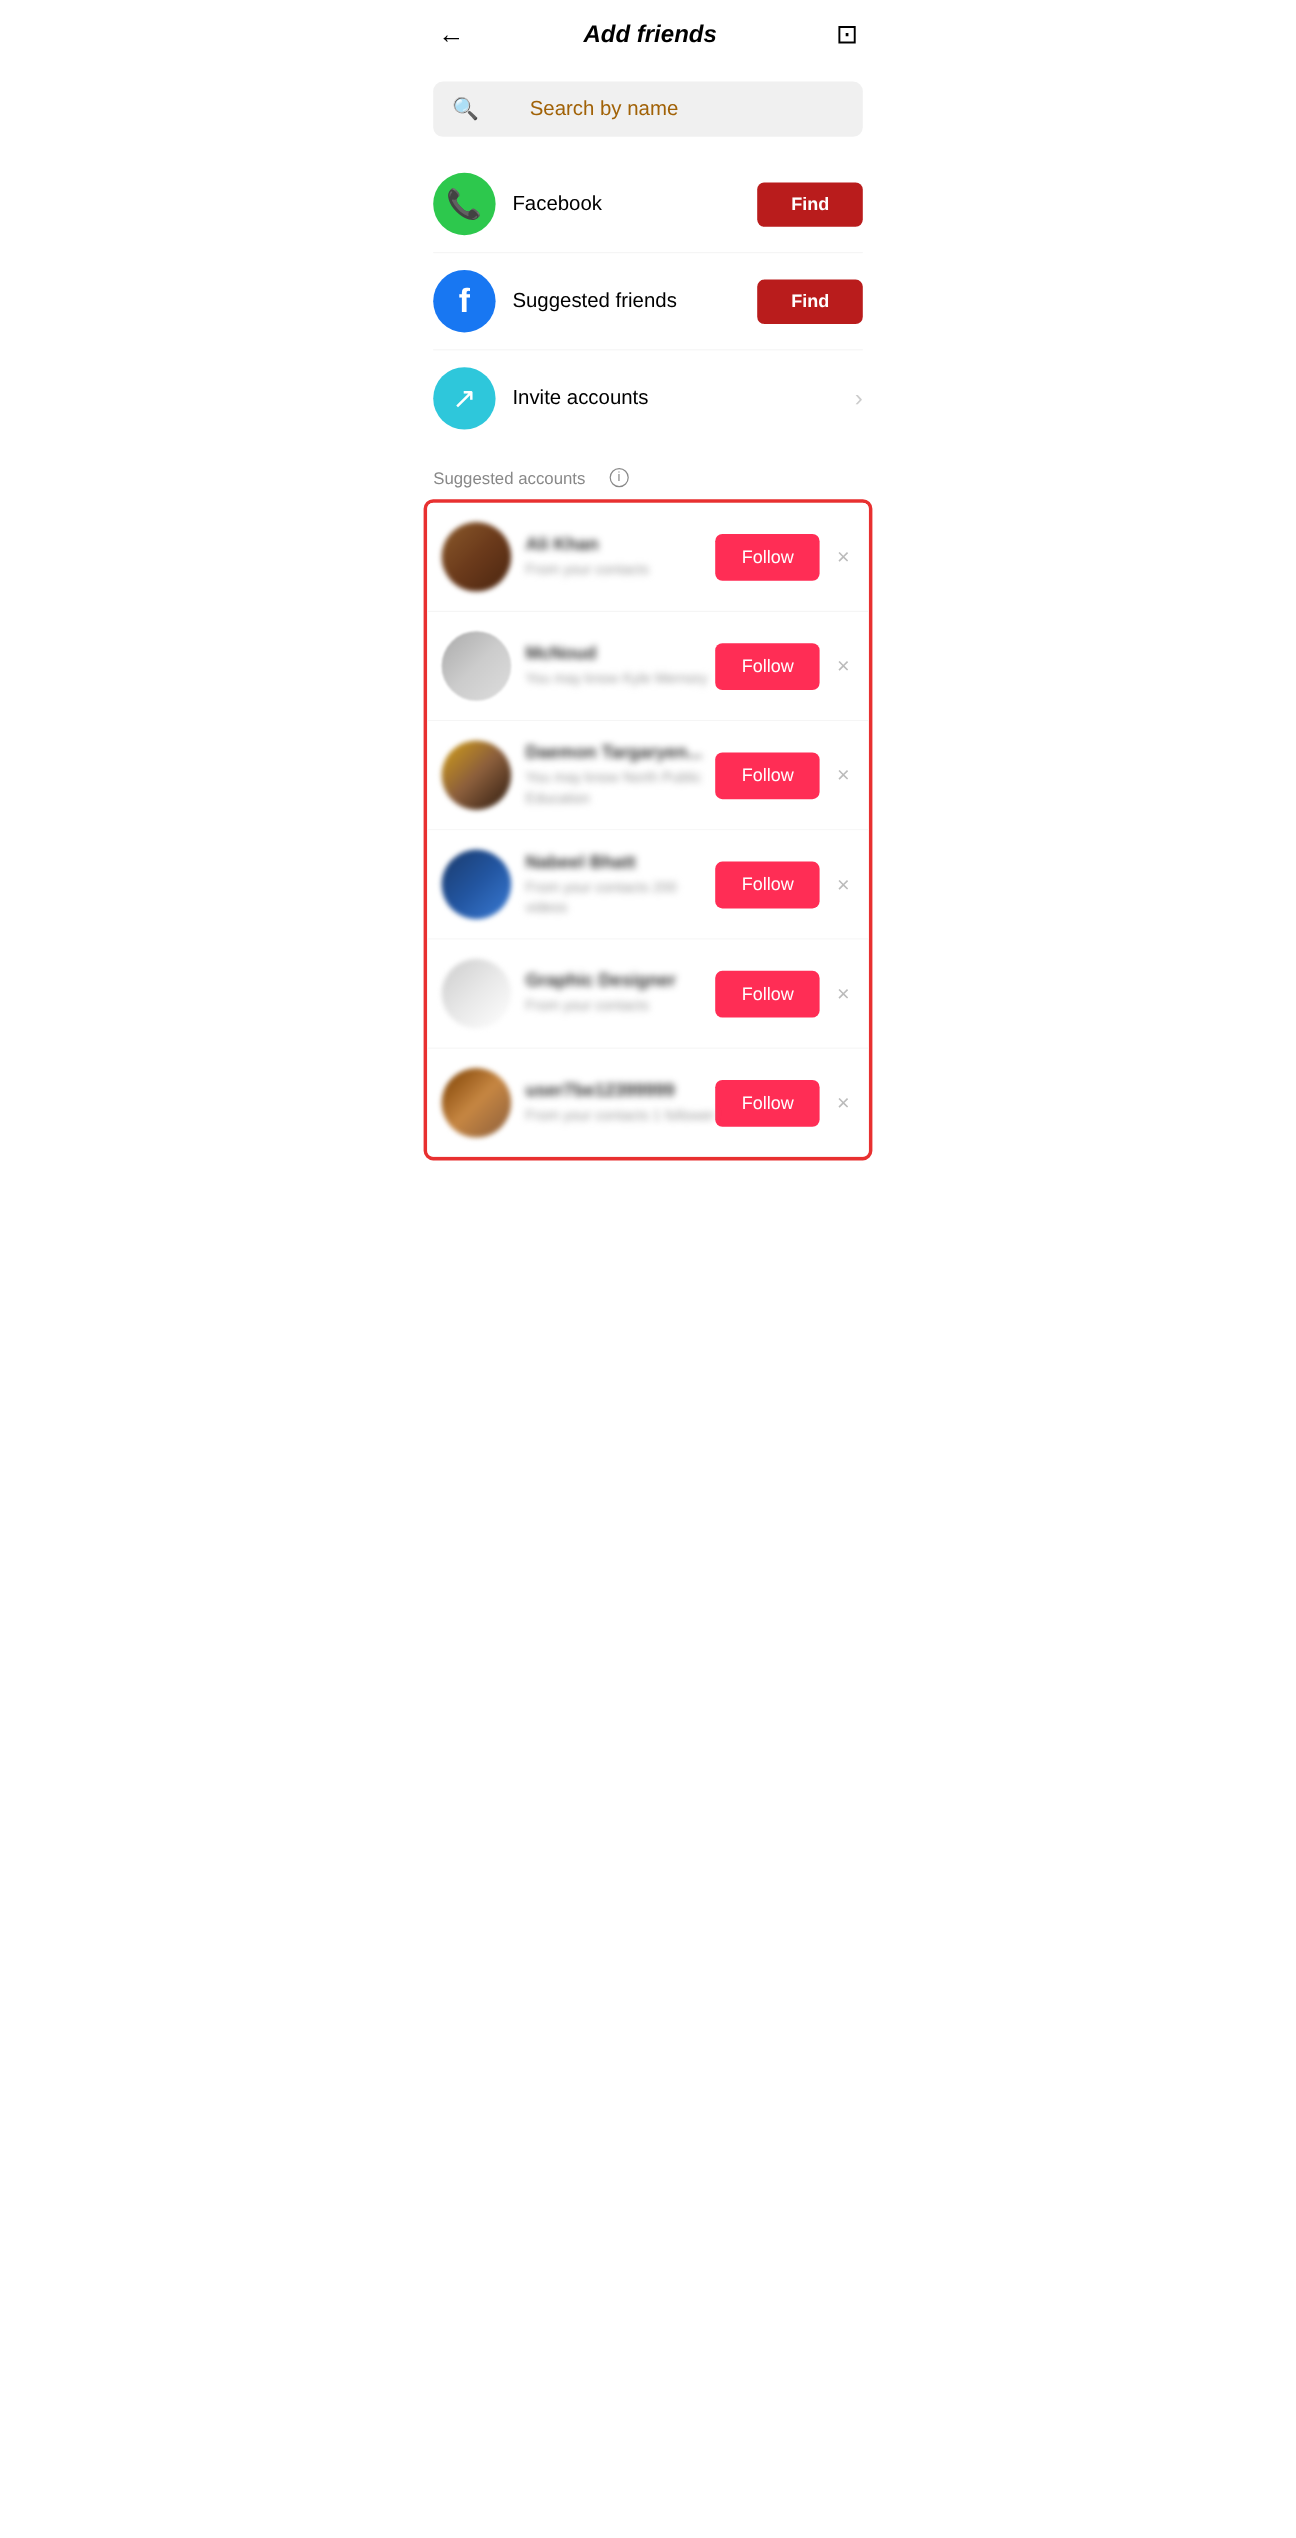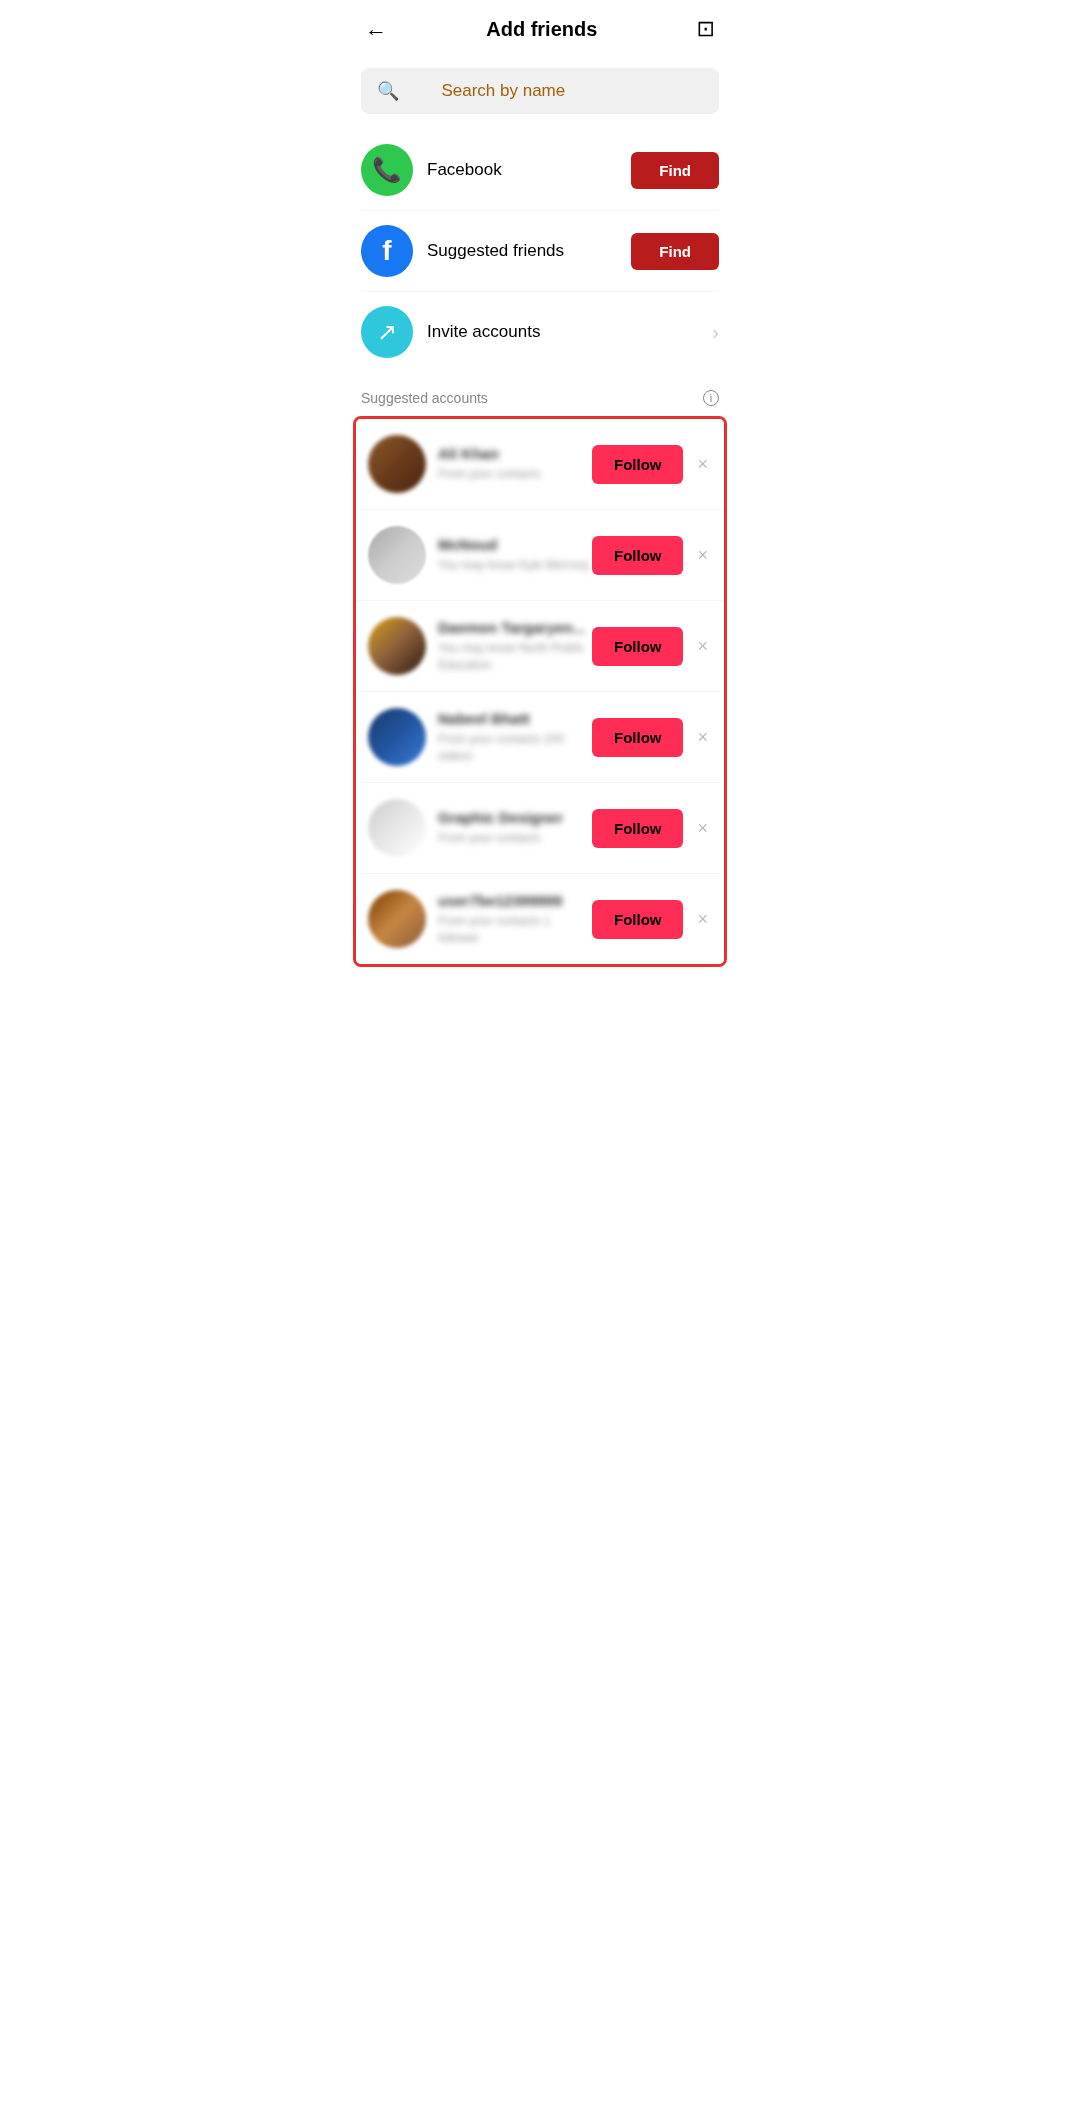--- a/index.html
+++ b/index.html
@@ -17,20 +17,21 @@
       display: flex;
       align-items: center;
       justify-content: space-between;
       padding: 16px 20px;
       background: #fff;
     }
     .header-title {
       font-size: 20px;
       font-weight: 700;
       color: #000;
+      font-style: italic;
     }
     .header-icon {
       font-size: 22px;
       color: #000;
       cursor: pointer;
     }
 
     
     .search-container {
       padding: 10px 16px 16px;
@@ -105,21 +106,20 @@
     }
 
     
     .suggested-header {
       padding: 18px 16px 10px;
       font-size: 14px;
       color: #888;
       display: flex;
       align-items: center;
       gap: 20px;
-      justify-content: space-between;
     }
     .info-icon {
       width: 16px;
       height: 16px;
       border: 1.5px solid #888;
       border-radius: 50%;
       display: inline-flex;
       align-items: center;
       justify-content: center;
       font-size: 11px;
@@ -178,26 +178,26 @@
     }
     .account-sub {
       font-size: 12px;
       color: #999;
       filter: blur(3px);
       user-select: none;
       line-height: 1.4;
     }
     .follow-btn {
       background: #ff2d55;
-      color: #000000;
+      color: #ffffff;
       border: none;
       border-radius: 6px;
       padding: 11px 22px;
       font-size: 15px;
-      font-weight: 700;
+      font-weight: 400;
       cursor: pointer;
       margin-right: 10px;
       flex-shrink: 0;
     }
     .dismiss-btn {
       background: none;
       border: none;
       color: #bbb;
       font-size: 18px;
       cursor: pointer;

